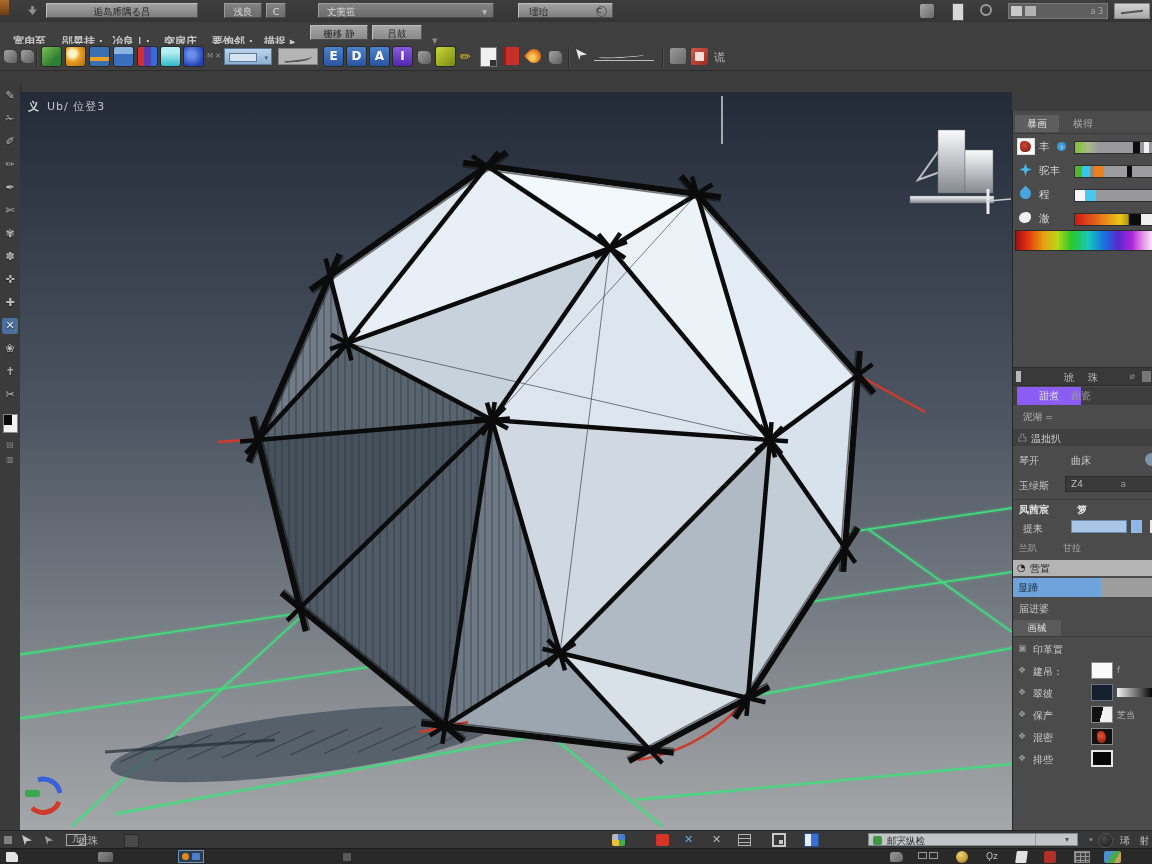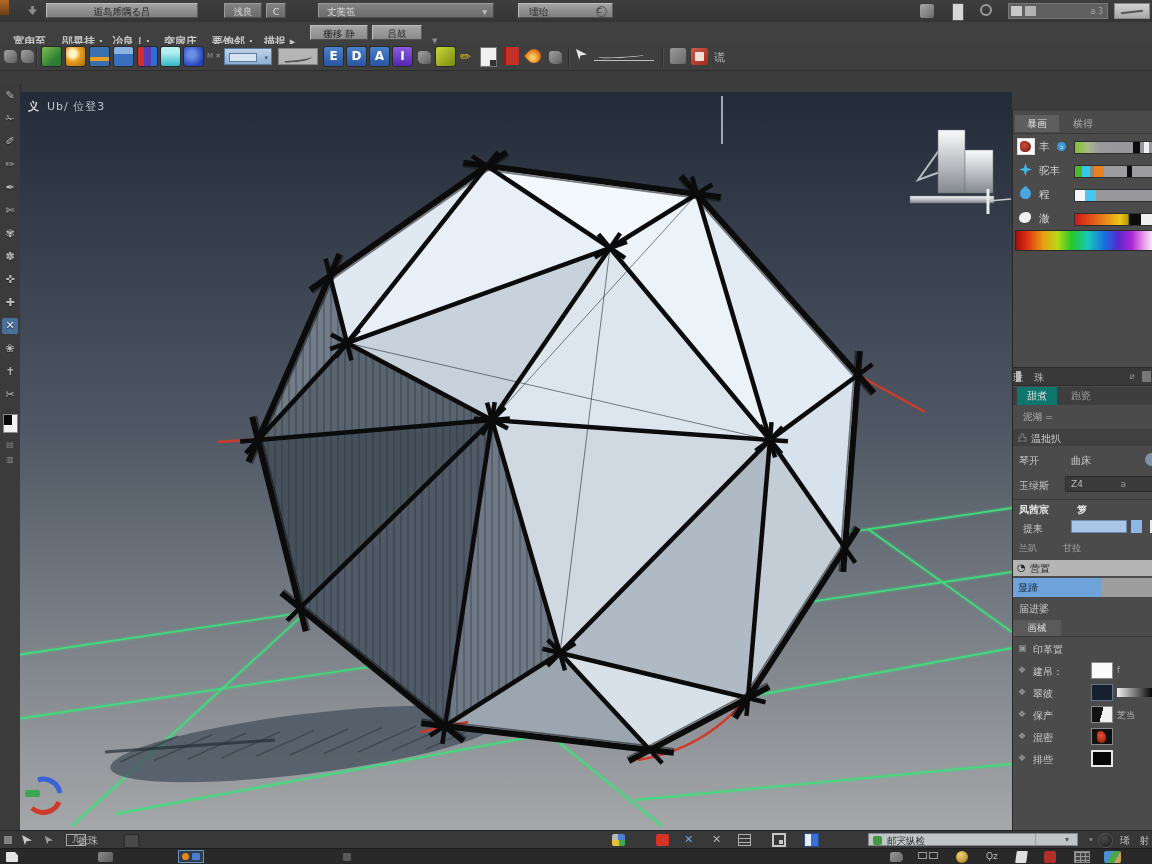--- a/index.html
+++ b/index.html
@@ -353,26 +353,26 @@
     <div class="rp-row" style="top:98px;height:22px;">
       <div class="abs" style="left:6px;top:3px;width:12px;height:11px;background:#f0f0f0;border-radius:60% 40% 55% 45%;"></div>
       <span class="ch-label">澈</span>
       <div class="slider sl4"></div>
     </div>
 
     <div class="rainbow"></div>
 
     <div class="sec-head" style="top:256px;">
       <div class="abs" style="left:3px;top:3px;width:5px;height:11px;background:#b8b8b8;"></div>
-      <span class="abs" style="left:0;width:140px;text-align:left;top:3px;font-size:10px;color:#bdbdbd;letter-spacing:4px;">琥 珠</span>
+      <span class="abs" style="left:0;width:140px;text-align:center;top:3px;font-size:10px;color:#bdbdbd;letter-spacing:4px;font-family:Liberation Mono, monospace;">琥 珠</span>
       <span class="abs" style="right:18px;top:3px;font-size:9px;color:#999;">⌀</span>
       <div class="abs" style="right:2px;top:3px;width:9px;height:11px;background:#777;"></div>
     </div>
     <div class="rp-row" style="top:276px;height:18px;background:#3e3e3e;">
-      <div class="rp-tab" style="left:4px;top:0;width:40px;background:#0f766e;color:#e0e0e0;height:18px;line-height:18px;">甜煮</div>
+      <div class="rp-tab" style="left:4px;top:0;width:64px;background:#8b5cf6;color:#e0e0e0;height:18px;line-height:18px;">甜煮</div>
       <div class="rp-tab" style="left:48px;top:0;width:40px;color:#9a9a9a;height:18px;line-height:18px;">跑瓷</div>
     </div>
     <div class="rp-row" style="top:300px;height:14px;">
       <span class="abs" style="left:10px;font-size:9.5px;color:#b8b8b8;">泥湖 =</span>
     </div>
     <div class="rp-row" style="top:318px;height:17px;background:#404040;">
       <span class="abs" style="left:5px;top:3px;font-size:9px;color:#9a9a9a;">凸</span>
       <span class="abs" style="left:18px;top:3px;font-size:10px;color:#d0d0d0;">温拙扒</span>
     </div>
     <div class="rp-row" style="top:340px;height:17px;">

